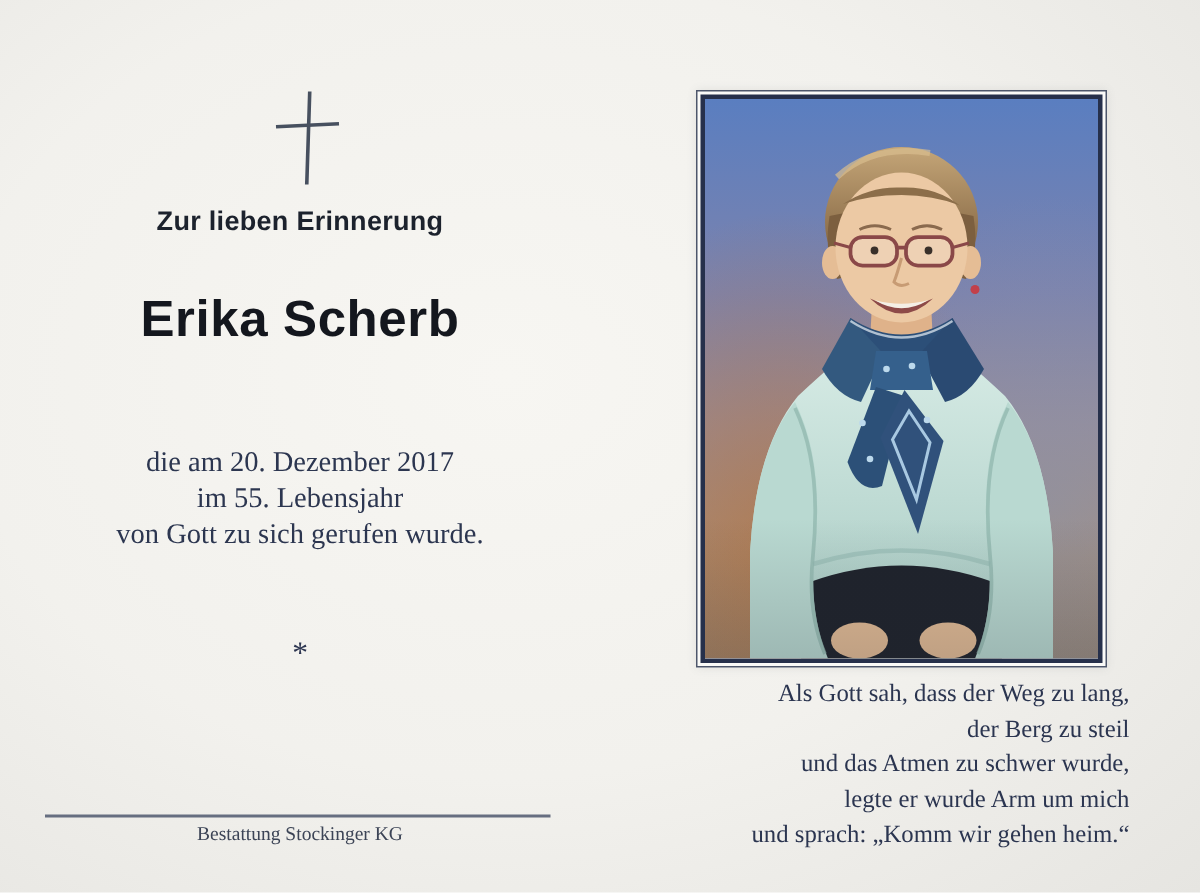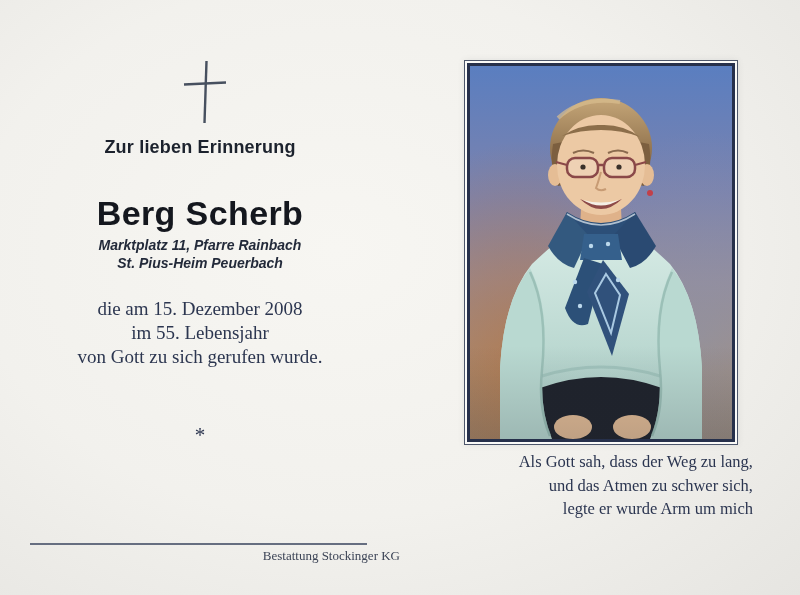--- a/index.html
+++ b/index.html
@@ -46,21 +46,21 @@
     font-family: "Liberation Serif", serif;
     font-size: 21px; color: #2c3550;
   }
   .sig-rule {
     position: absolute; left: 30px; top: 543px; width: 337px; height: 2px;
     background: #666e80;
   }
   .funeral {
     position: absolute; left: 0; top: 548px; width: 400px;
     font-family: "Liberation Serif", serif;
-    font-size: 13px; color: #3c4456; text-align: right;
+    font-size: 13px; color: #3c4456;
   }
 
   
   .photo-frame {
     position: absolute; left: 464px; top: 60px; width: 274px; height: 385px;
     border: 1px solid #4d566b; padding: 2px; background: #fafaf8;
     box-shadow: 0 0 6px rgba(90,95,110,0.12);
   }
   .photo-inner {
     width: 100%; height: 100%;
@@ -85,26 +85,24 @@
   <div class="left-col">
 
     <div class="cross-wrap">
       <svg width="64" height="72" viewBox="0 0 64 72">
         <line x1="33.5" y1="4" x2="31.5" y2="66" stroke="#47505f" stroke-width="2.4"></line>
         <line x1="11" y1="27.5" x2="53" y2="25.5" stroke="#47505f" stroke-width="2.4"></line>
       </svg>
     </div>
 
     <div class="intro">Zur lieben Erinnerung</div>
-    <div class="name">Berg Scherb</div>
-    <div class="addr1">Marktplatz 11, Pfarre Rainbach</div>
-    <div class="addr2">St. Pius-Heim Peuerbach</div>
+    <div class="name">Erika Scherb</div>
 
     <div class="notice">
-      <div>die am 15. Dezember 2008</div>
+      <div>die am 20. Dezember 2017</div>
       <div>im 55. Lebensjahr</div>
       <div>von Gott zu sich gerufen wurde.</div>
     </div>
 
     <div class="star">*</div>
 
     <div class="sig-rule"></div>
     <div class="funeral">Bestattung Stockinger KG</div>
   </div>
 
@@ -213,17 +211,19 @@
           </g>
         </g>
 
         <rect x="0" y="0" width="262" height="373" fill="url(#photoVign)"></rect>
       </svg>
     </div>
   </div>
 
   <div class="poem">
     <div>Als Gott sah, dass der Weg zu lang,</div>
-    <div>und das Atmen zu schwer sich,</div>
+    <div>der Berg zu steil</div>
+    <div>und das Atmen zu schwer wurde,</div>
     <div>legte er wurde Arm um mich</div>
+    <div>und sprach: „Komm wir gehen heim.“</div>
   </div>
 
 </div>
 
 </body></html>

